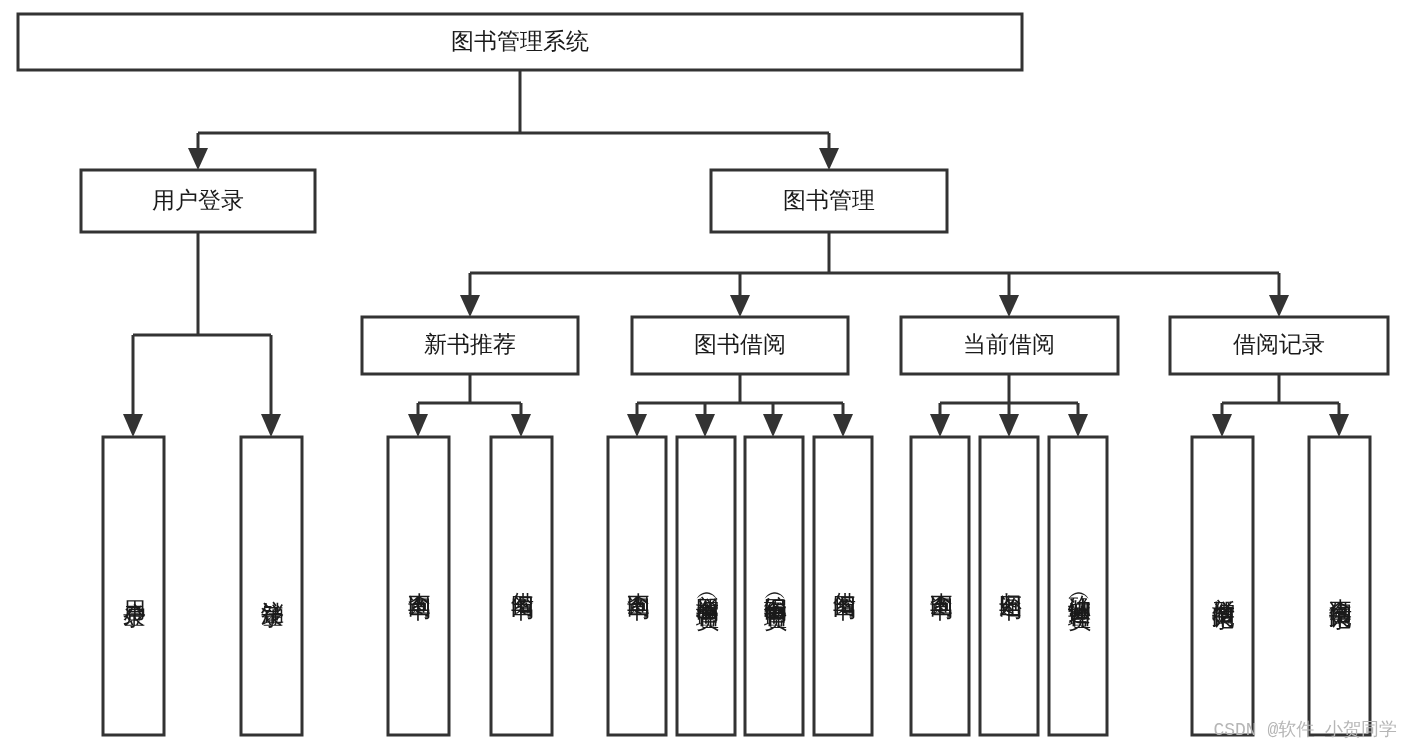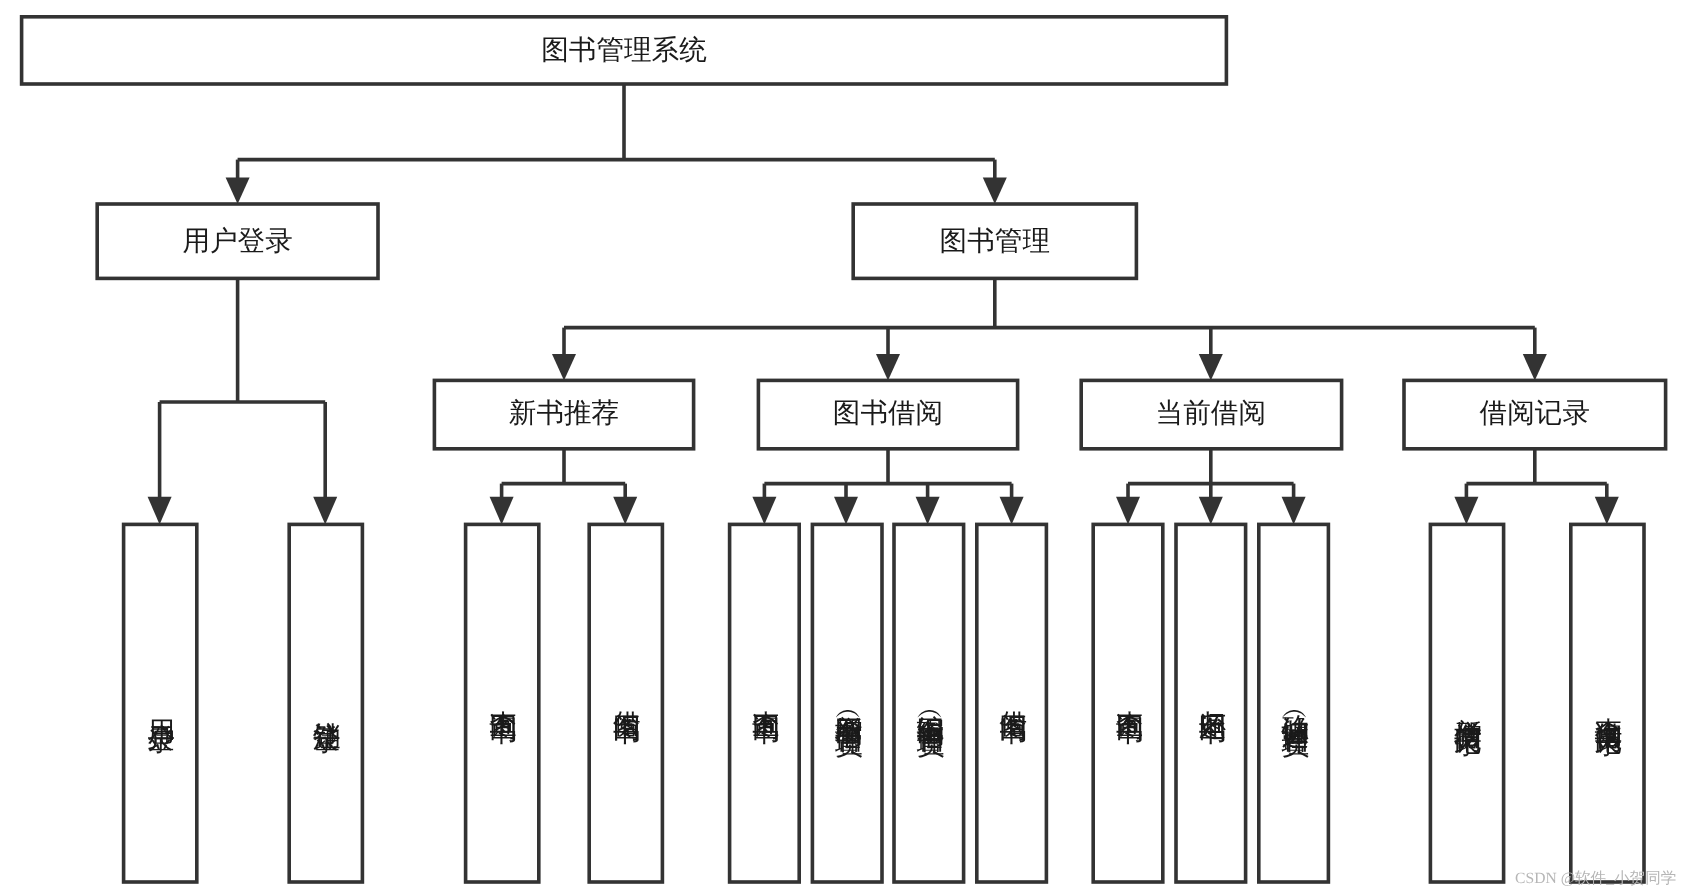--- a/index.html
+++ b/index.html
@@ -54,22 +54,22 @@
     fill: #1a1a1a;
     text-anchor: middle;
     dominant-baseline: middle;
     writing-mode: vertical-rl;
     letter-spacing: 2px;
   }
   .watermark-text {
     position: absolute;
     right: 8px;
     bottom: 6px;
-    font-family: Liberation Serif, serif;
-    font-size: 13px;
+    font-family: Liberation Mono, monospace;
+    font-size: 18px;
     color: #b6b6b6;
     white-space: nowrap;
     user-select: none;
   }
 </style>
 </head>
 <body>
 
 <div id="diagram-root">
 

